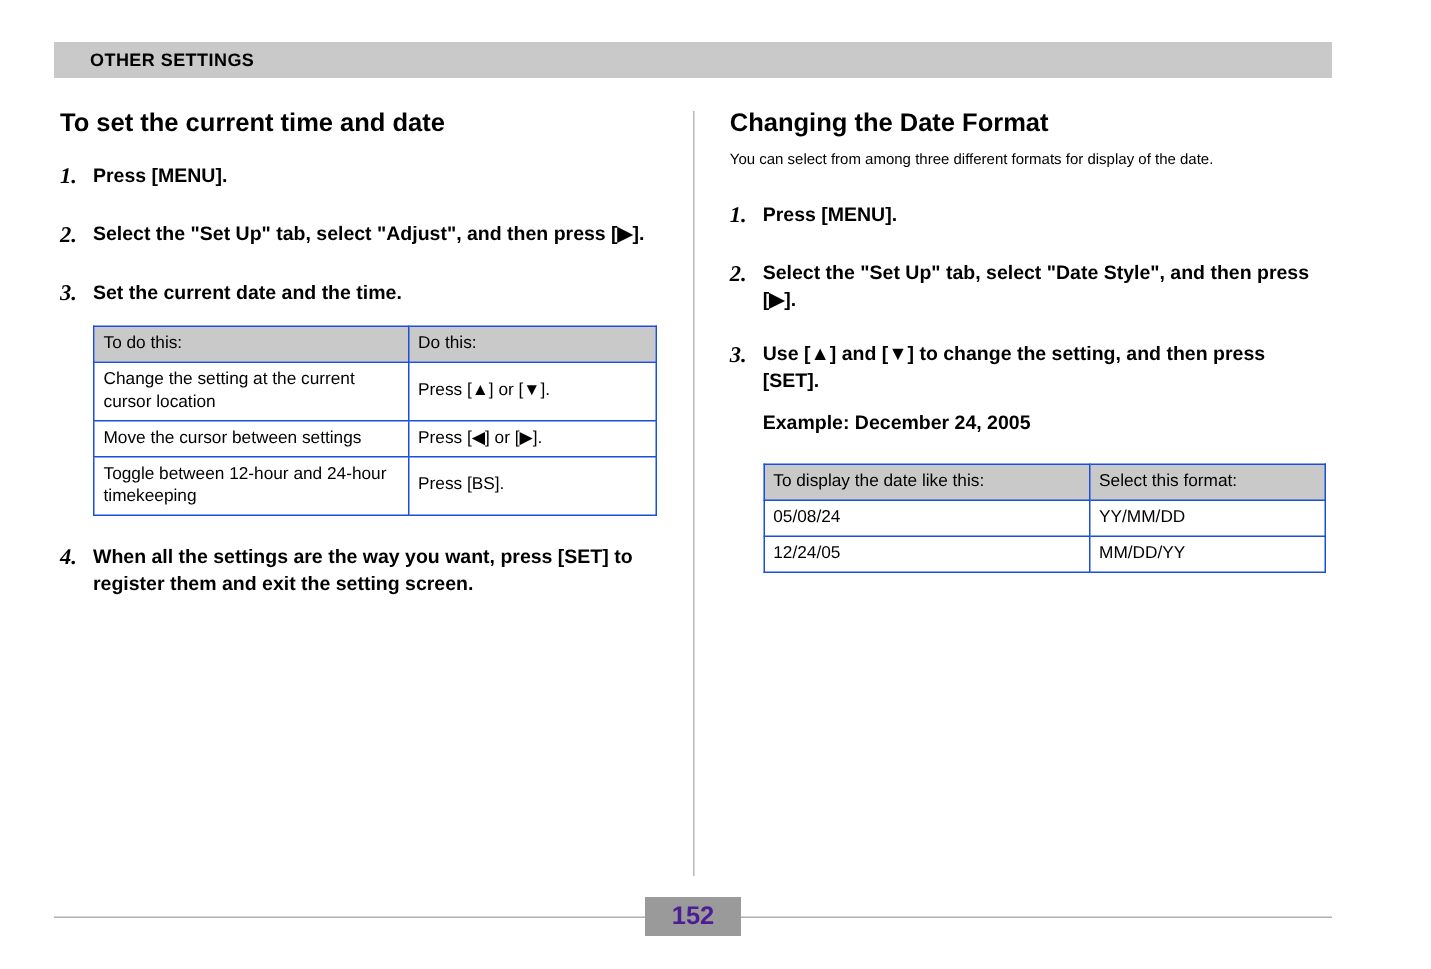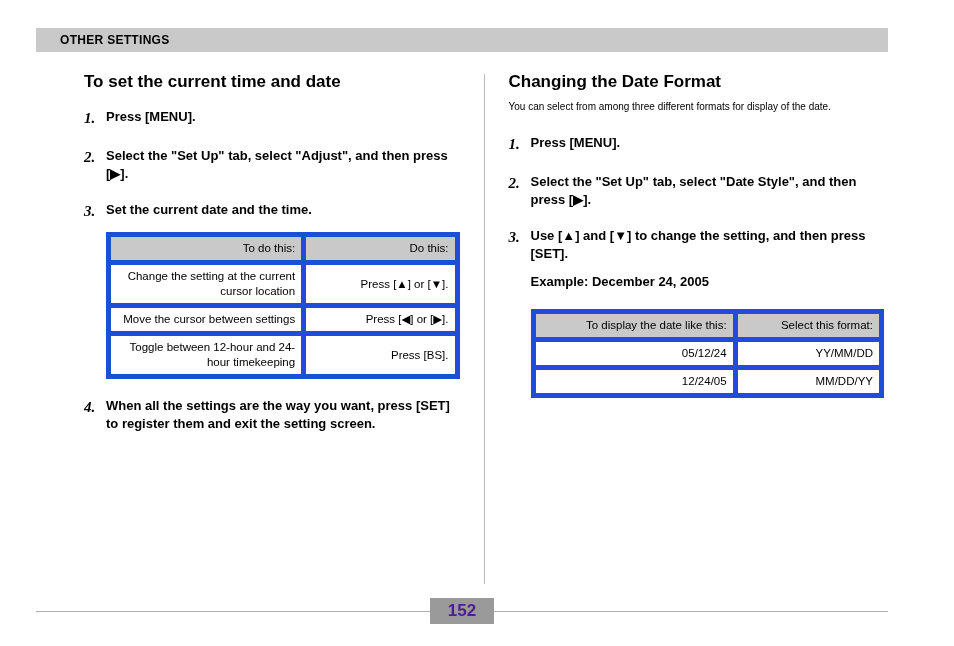--- a/index.html
+++ b/index.html
@@ -30,21 +30,20 @@
   .header-text {
     font-weight: bold;
     font-size: 12px;
     padding-left: 24px;
     letter-spacing: 0.3px;
   }
   .columns {
     display: flex;
     flex: 1;
     gap: 0;
-    margin-left: 44px;
   }
   .col {
     flex: 1;
     padding: 0 4px;
   }
   .col-left { padding-right: 24px; }
   .col-right { padding-left: 24px; }
   .divider {
     width: 1px;
     background: #b9b9b9;
@@ -92,23 +91,23 @@
     margin-bottom: 10px;
   }
   table.ref {
     border-collapse: collapse;
     width: 100%;
     font-size: 11.5px;
     margin: 2px 0 18px 22px;
     width: calc(100% - 22px);
   }
   table.ref th, table.ref td {
-    border: 5px solid #1d4ed8;
+    border: 1px solid #1d4ed8;
     padding: 4px 6px;
-    text-align: right;
+    text-align: left;
     line-height: 1.3;
   }
   table.ref th {
     background: #c9c9c9;
     font-weight: normal;
   }
   table.ref-right {
     width: calc(100% - 22px);
     margin-left: 22px;
     margin-top: 8px;
@@ -211,21 +210,21 @@
         </li>
       </ol>
 
       <table class="ref ref-right">
         <tbody>
             <tr>
           <th style="width:58%">To display the date like this:</th>
           <th>Select this format:</th>
         </tr>
         <tr>
-          <td>05/12/24</td>
+          <td>05/08/24</td>
           <td>YY/MM/DD</td>
         </tr>
         <tr>
           <td>12/24/05</td>
           <td>MM/DD/YY</td>
         </tr>
       </tbody>
         </table>
     </div>
   </div>

